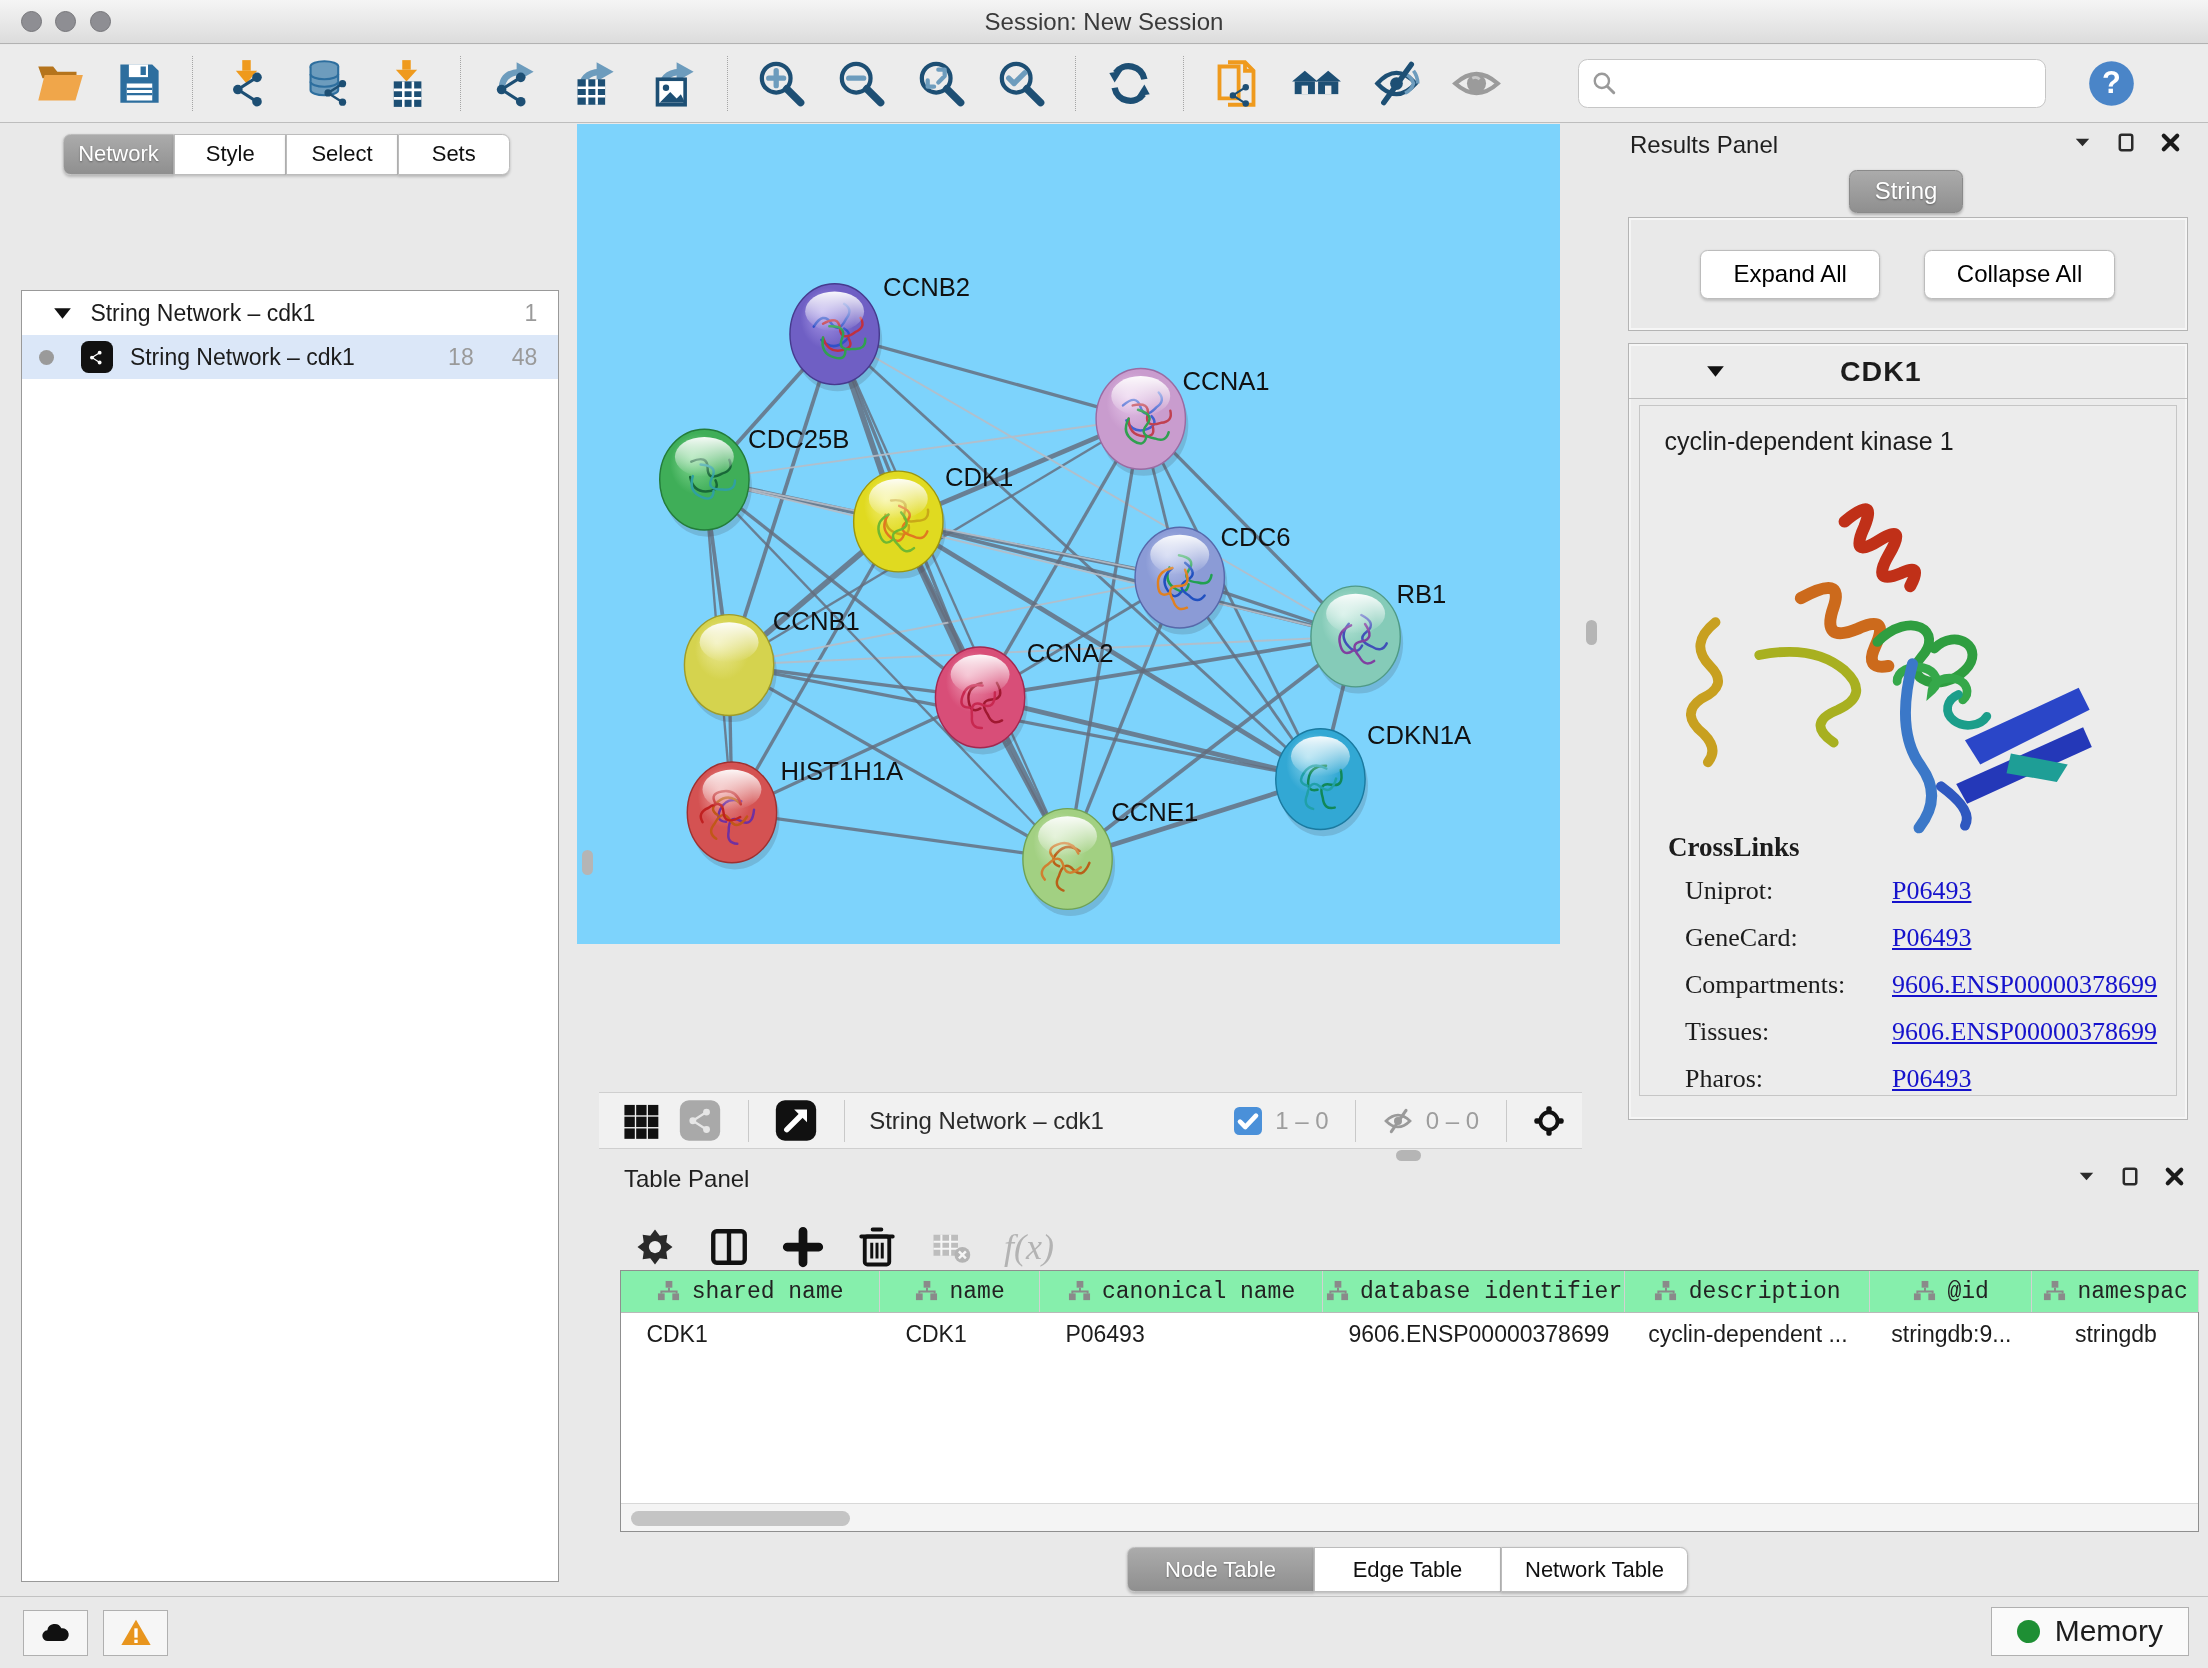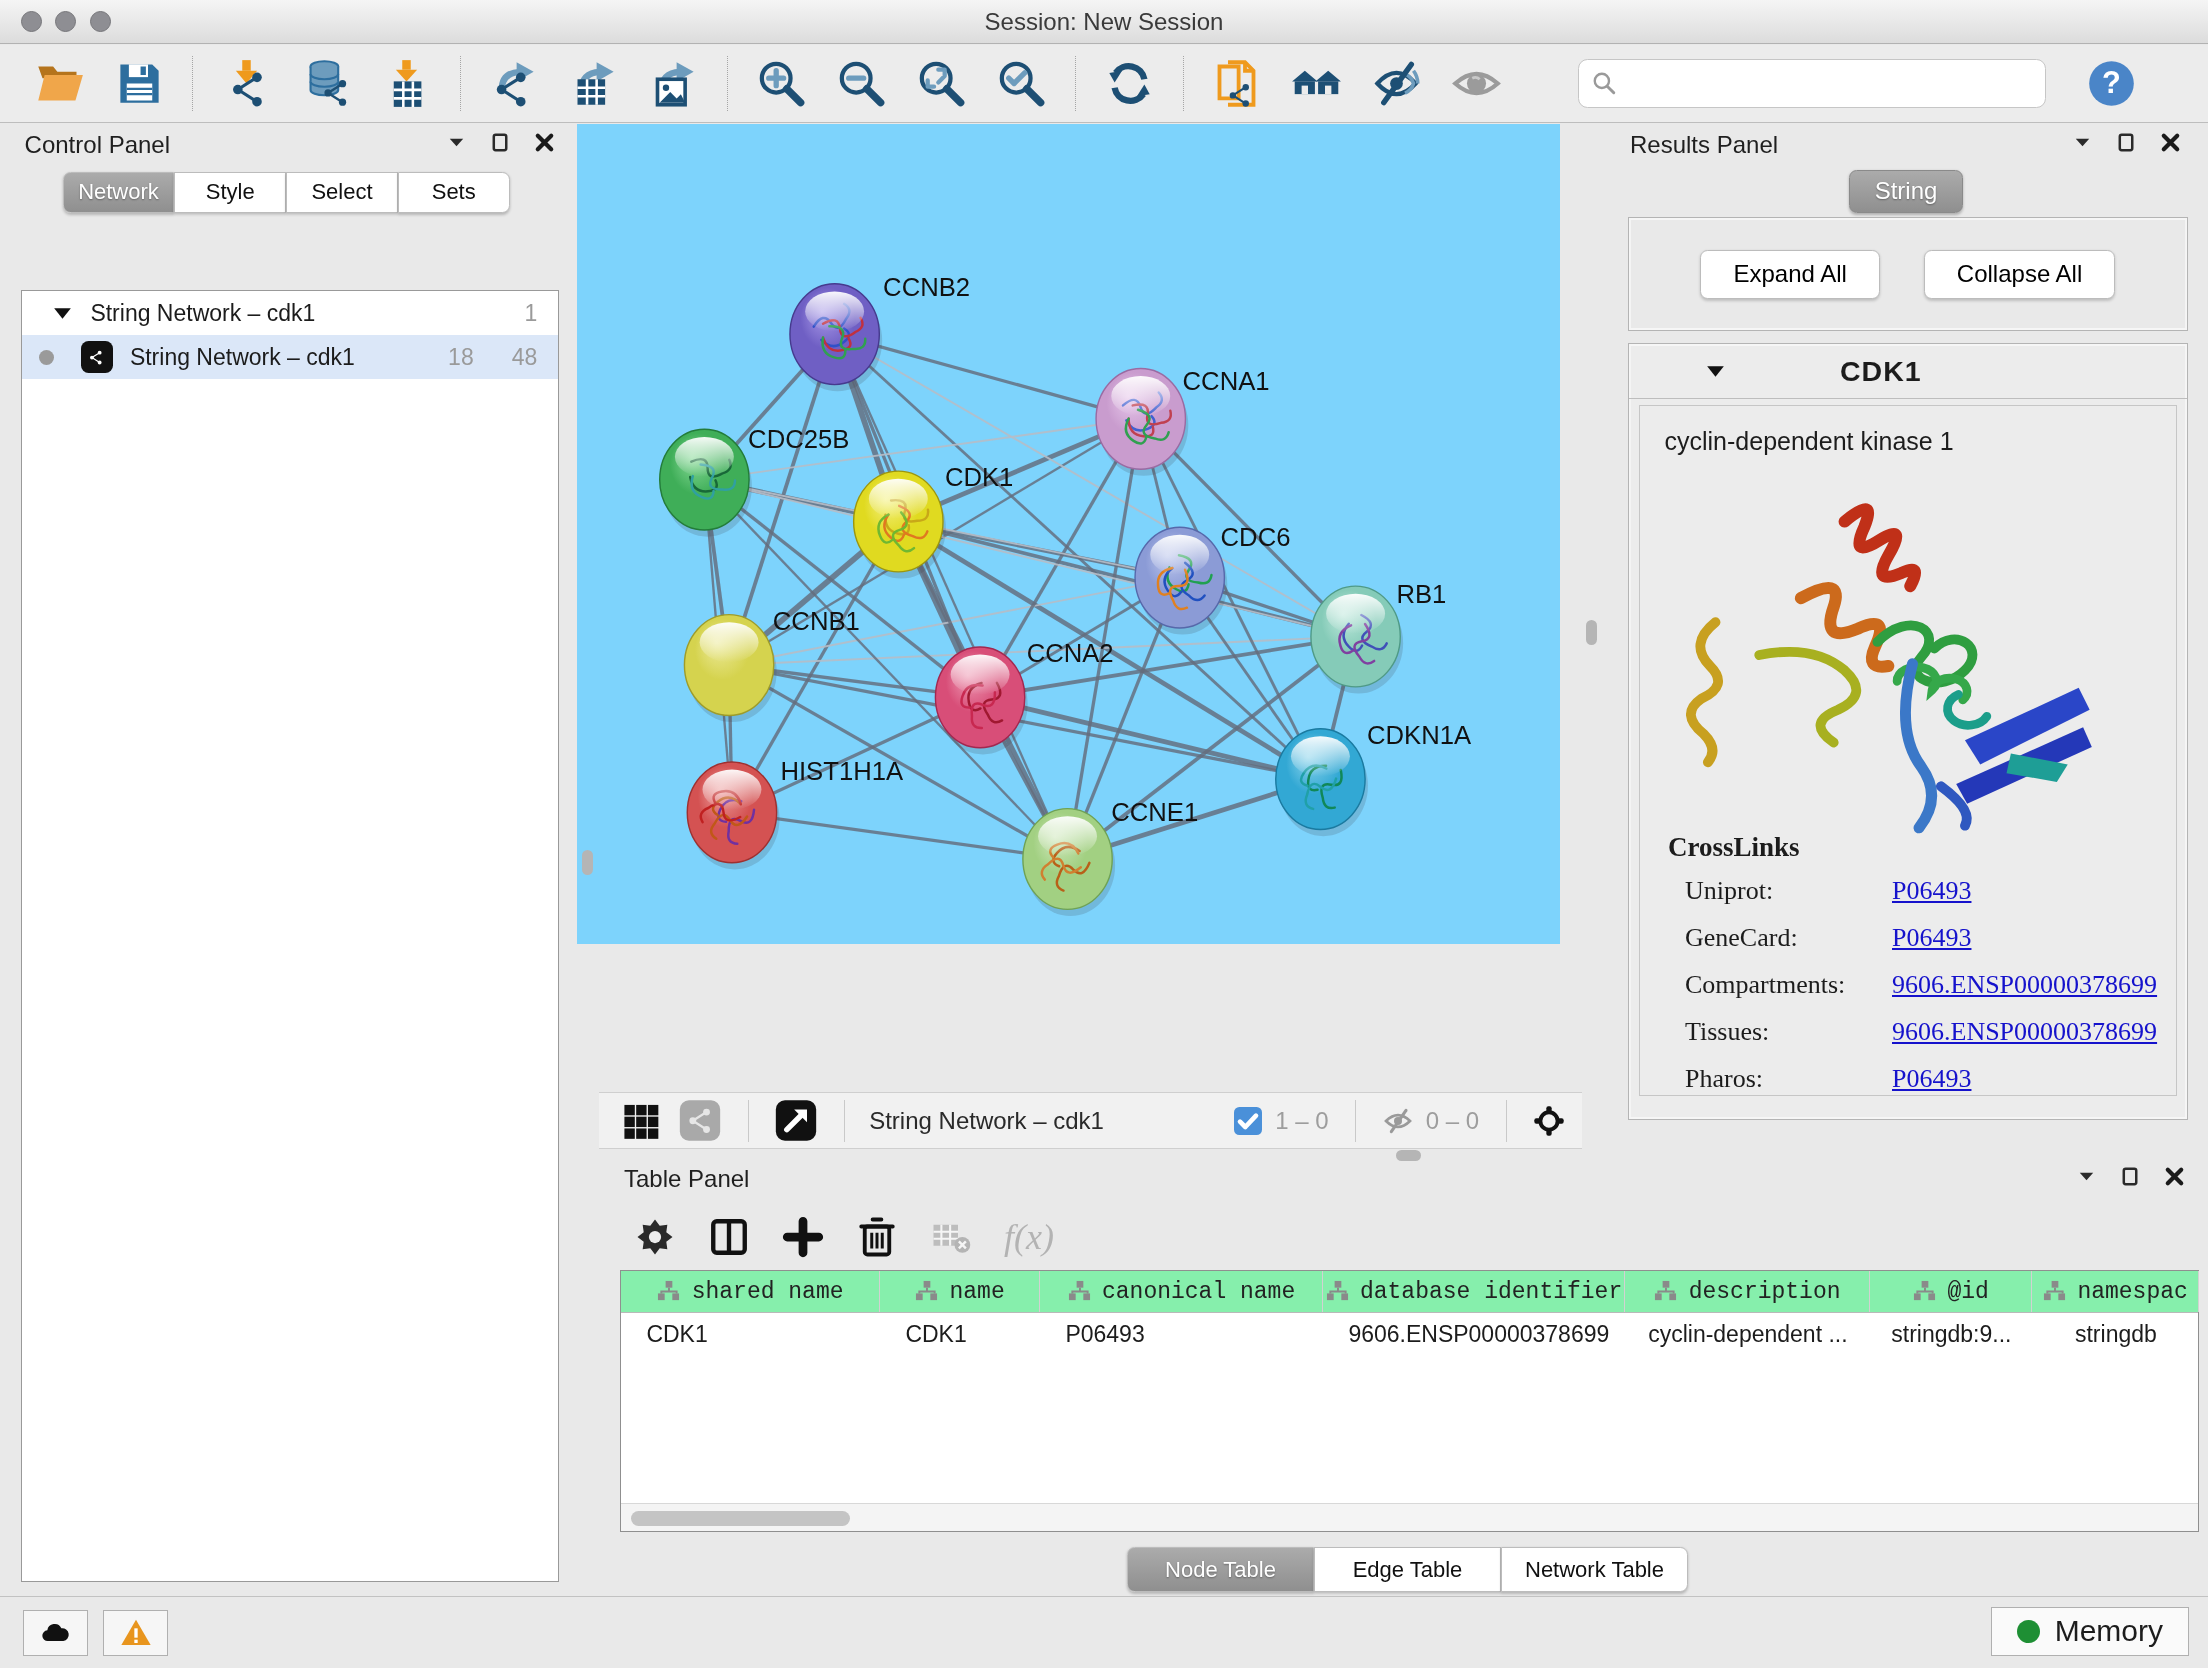--- a/index.html
+++ b/index.html
@@ -77,21 +77,21 @@
   .rp-desc { font-size:25px; margin:21px 0 0 25px; }
   .crosslinks { position:absolute; left:28.5px; top:426px; font-family:"Liberation Serif", serif; font-size:26px; }
   .crosslinks .cl-title { font-weight:bold; font-size:27px; margin-bottom:13.3px; }
   .cl-row { display:flex; margin-bottom:17px; }
   .cl-row .cl-label { width:207px; margin-left:17px; }
   .cl-row a { color:#1512cc; }
 
   
   .table-panel { position:absolute; left:609px; top:1158px; width:1592px; height:380px; }
   .tp-header { padding:0 15px; height:42px; }
-  .tp-toolbar { display:flex; align-items:center; margin:9px 0 0 25px; gap:32px; height:55px; }
+  .tp-toolbar { display:flex; align-items:center; margin:19px 0 0 25px; gap:32px; height:55px; }
   .tp-toolbar svg { width:42px; height:42px; }
   .fx-label { font-family:"Liberation Serif", serif; font-style:italic; font-size:36px; color:#b3b3b3; }
   .tp-table { position:absolute; left:11.4px; right:1.9px; top:112px; bottom:5.7px; background:#fff; border:1px solid #8f8f8f; }
   .tp-head { display:flex; height:42px; background:#86efac; border-bottom:1px solid #b9b9b9;font-family:Liberation Mono, monospace; }
   .th-cell { display:flex; align-items:center; justify-content:center; gap:11.4px; font-size:23px; color:#222;
     border-right:1px solid #d2d2d2; overflow:hidden; white-space:nowrap; flex-shrink:0; }
   .th-cell svg { width:23px; height:23px; flex-shrink:0; }
   .tp-row { display:flex; height:42px; font-size:23px; }
   .td-cell { display:flex; align-items:center; padding-left:25px; overflow:hidden; white-space:nowrap; flex-shrink:0; }
   .td-cell.center { justify-content:center; padding-left:0; }
@@ -339,34 +339,20 @@
   </div>
   <div class="tb-btn tb-help">
       <svg viewBox="0 0 48 48" width="51" height="51">
         <circle cx="24" cy="24" r="21" fill="#4a85c8"></circle>
         <text x="24" y="33" text-anchor="middle" font-size="29" font-weight="bold" fill="#fff" font-family="Liberation Sans,sans-serif">?</text>
       </svg>
     </div>
 </div>
 
 <div class="control-panel">
-  <div class="panel-header cp-header">
-    <span>Control Panel</span>
-    <span class="ph-icons">
-      <span><svg viewBox="0 0 24 24">
-            <polygon points="5,8 19,8 12,16" fill="#2a2a2a"></polygon>
-          </svg></span>
-      <span><svg viewBox="0 0 24 24">
-            <rect x="5" y="4" width="13" height="16" fill="none" stroke="#2a2a2a" stroke-width="2.6" rx="2"></rect>
-          </svg></span>
-      <span><svg viewBox="0 0 24 24">
-            <path d="M5 5 19 19M19 5 5 19" stroke="#1a1a1a" stroke-width="4.4" stroke-linecap="round"></path>
-          </svg></span>
-    </span>
-  </div>
   <div class="cp-tabs" id="control-tabs">
       <div class="tab selected">Network</div>
       <div class="tab">Style</div>
       <div class="tab">Select</div>
       <div class="tab">Sets</div>
     </div>
   <div class="cp-list">
     <div class="tree-row">
       <span style="margin:0 15px 0 28.5px;display:flex">
           <svg viewBox="0 0 24 24" width="25" height="25">

